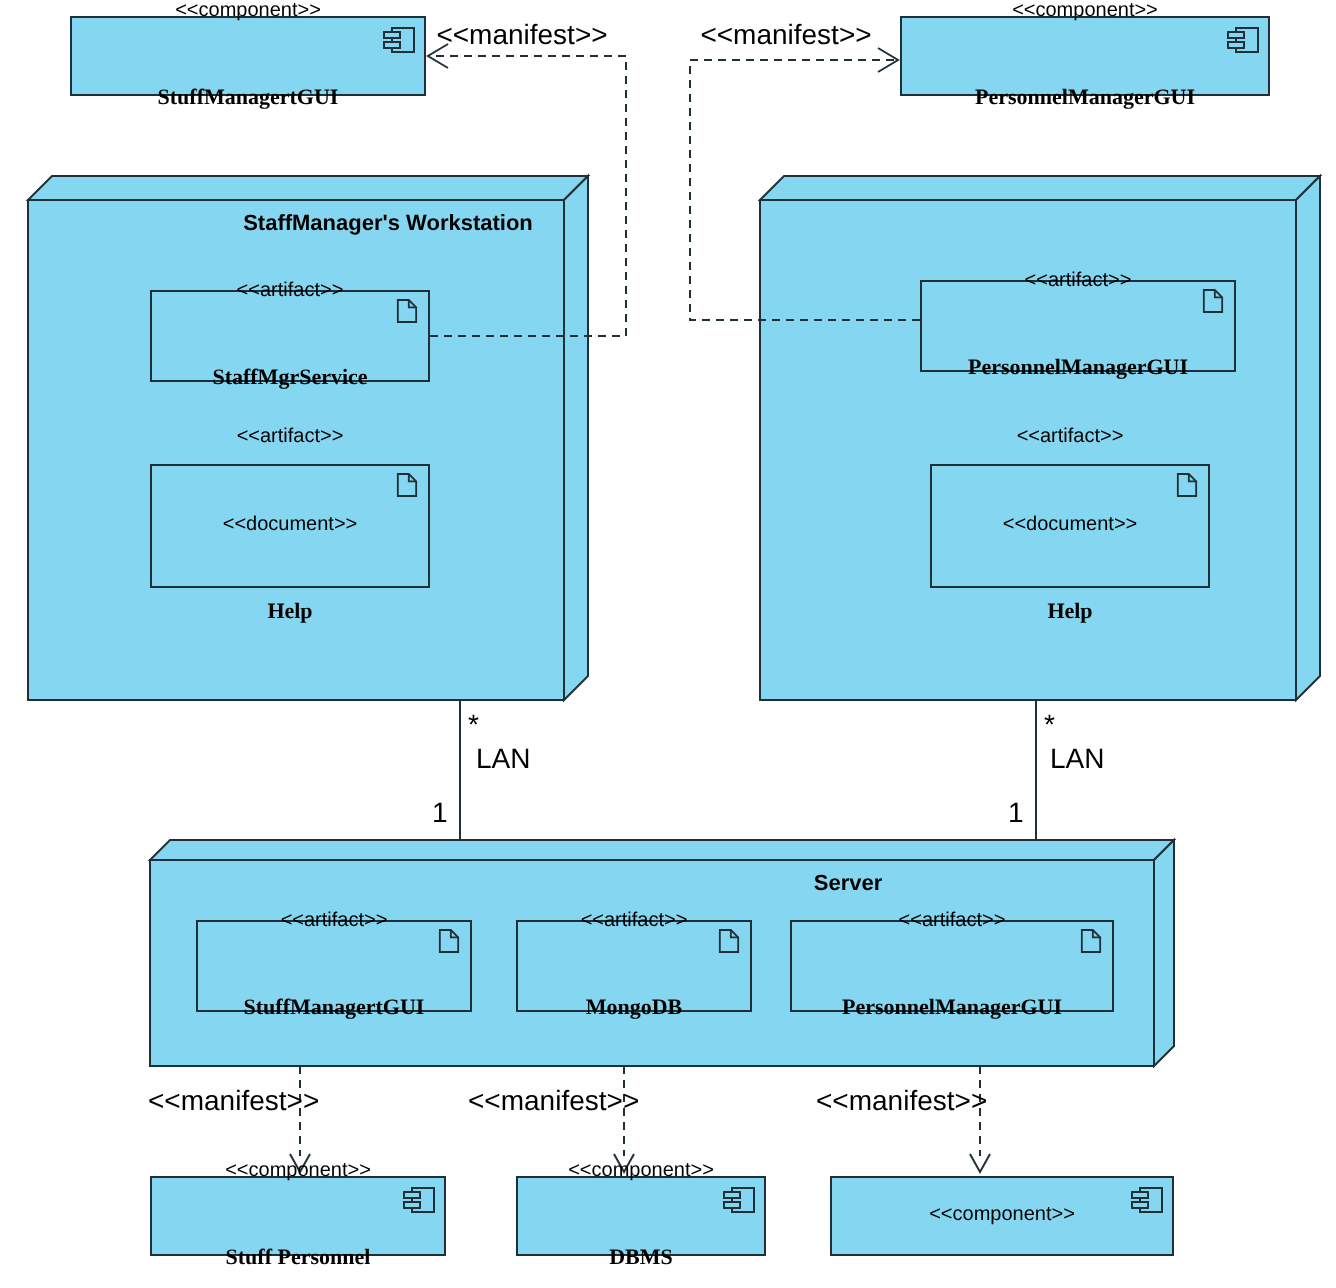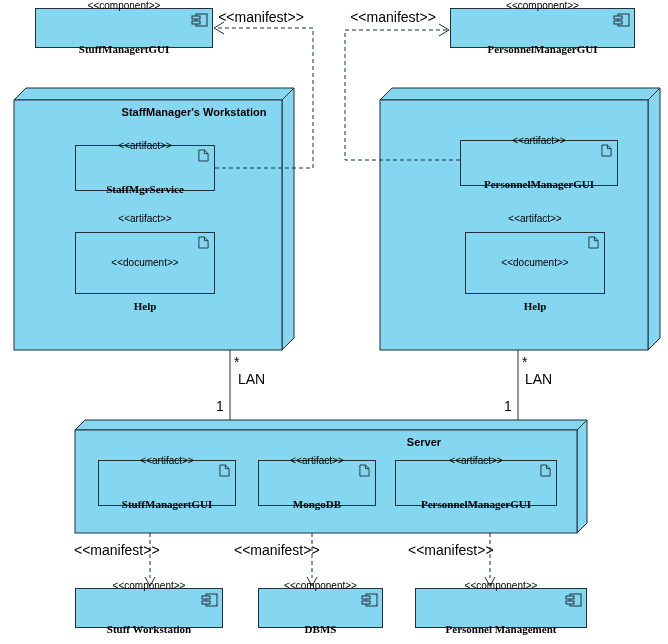--- a/index.html
+++ b/index.html
@@ -166,21 +166,21 @@
     </div>
     <svg class="doc-icon" width="11" height="13" viewBox="0 0 12 14">
       <path class="icon-shape" d="M1,1 h6 l4,4 v8 h-10 z"></path>
         <path class="line" d="M7,1 v4 h4"></path>
     </svg>
   </div>
 
   <div class="box" style="left:75px;top:588px;width:148px;height:40px">
     <div class="txtcol">
       <div class="stereo">&lt;&lt;component&gt;&gt;</div>
-      <div class="cname">Stuff Workstation</div>
+      <div class="cname">Stuff Personnel</div>
     </div>
     <svg class="comp-icon" width="18" height="16" viewBox="0 0 18 16">
       <rect class="icon-shape" x="5" y="2" width="11" height="12"></rect>
         <rect class="icon-shape" x="1" y="4" width="8" height="3"></rect>
         <rect class="icon-shape" x="1" y="9" width="8" height="3"></rect>
     </svg>
   </div>
 
   <div class="box" style="left:258px;top:588px;width:125px;height:40px">
     <div class="txtcol">
@@ -190,21 +190,20 @@
     <svg class="comp-icon" width="18" height="16" viewBox="0 0 18 16">
       <rect class="icon-shape" x="5" y="2" width="11" height="12"></rect>
         <rect class="icon-shape" x="1" y="4" width="8" height="3"></rect>
         <rect class="icon-shape" x="1" y="9" width="8" height="3"></rect>
     </svg>
   </div>
 
   <div class="box" style="left:415px;top:588px;width:172px;height:40px">
     <div class="txtcol">
       <div class="stereo">&lt;&lt;component&gt;&gt;</div>
-      <div class="cname">Personnel Management</div>
     </div>
     <svg class="comp-icon" width="18" height="16" viewBox="0 0 18 16">
       <rect class="icon-shape" x="5" y="2" width="11" height="12"></rect>
         <rect class="icon-shape" x="1" y="4" width="8" height="3"></rect>
         <rect class="icon-shape" x="1" y="9" width="8" height="3"></rect>
     </svg>
   </div>
 
   <div class="lbl center" style="left:218px;top:9px;width:86px">&lt;&lt;manifest&gt;&gt;</div>
   <div class="lbl center" style="left:350px;top:9px;width:86px">&lt;&lt;manifest&gt;&gt;</div>

